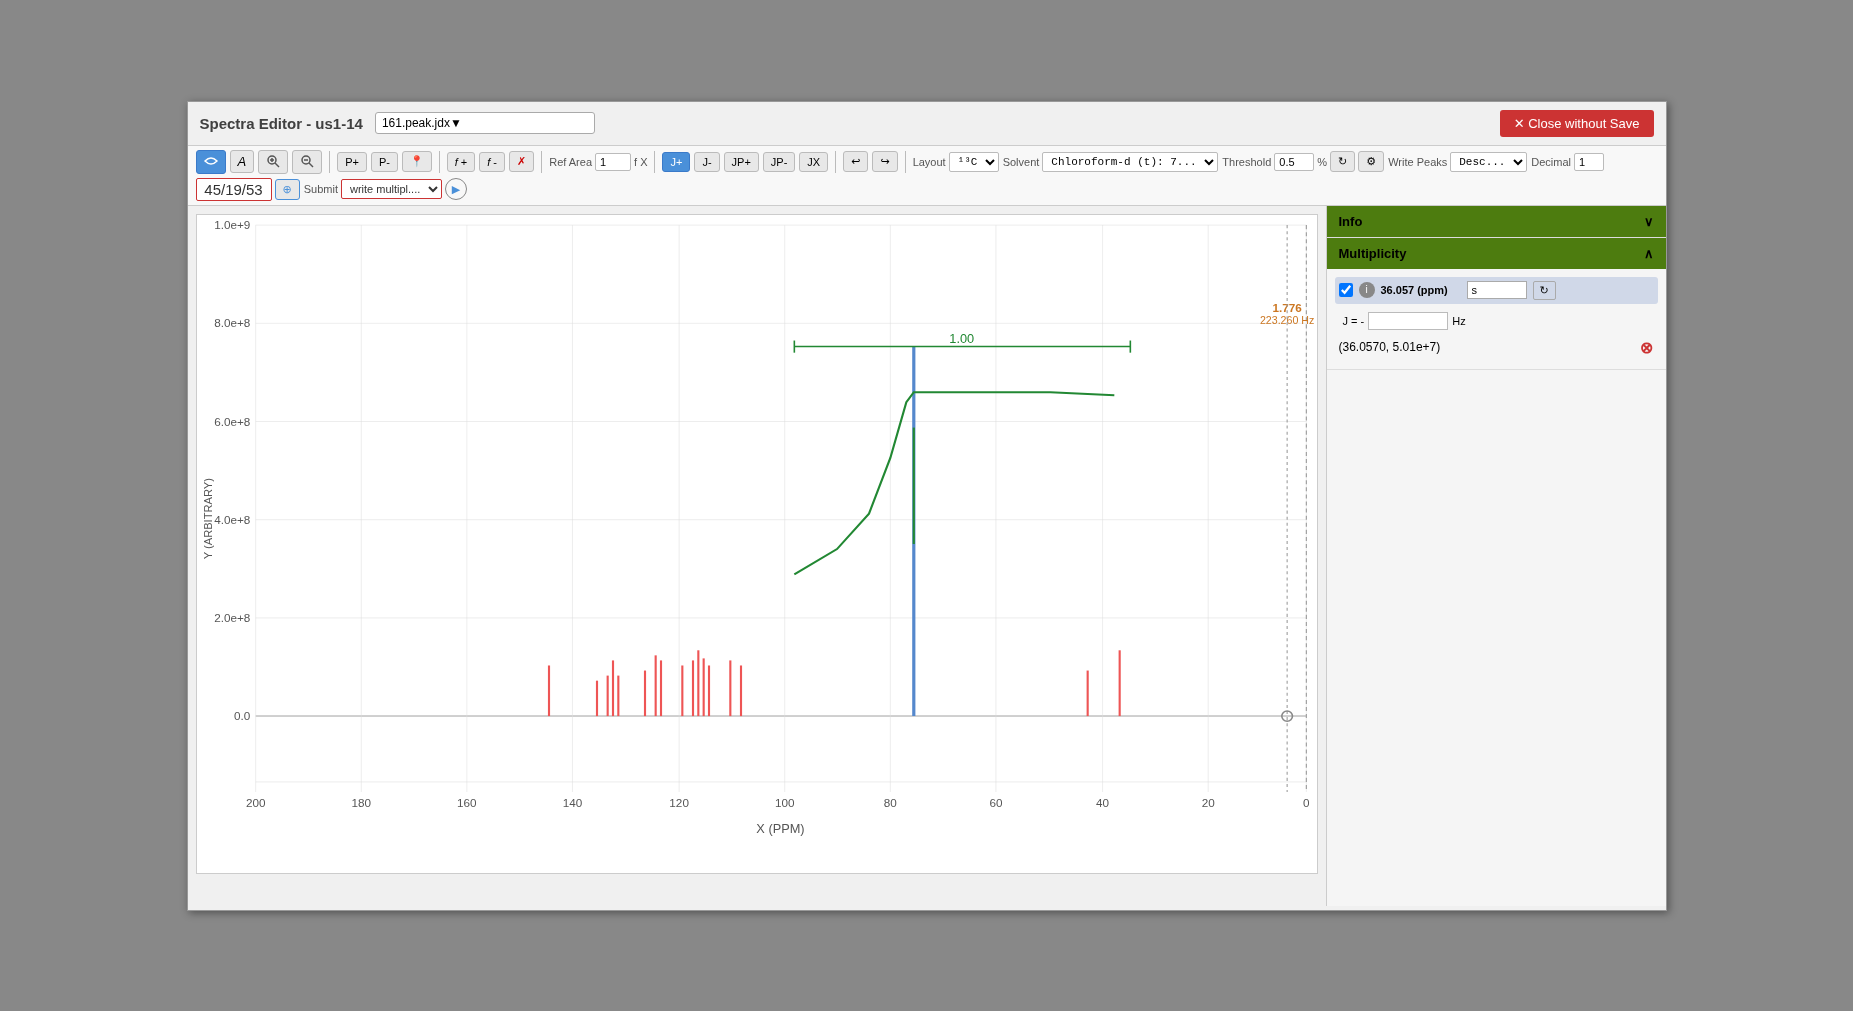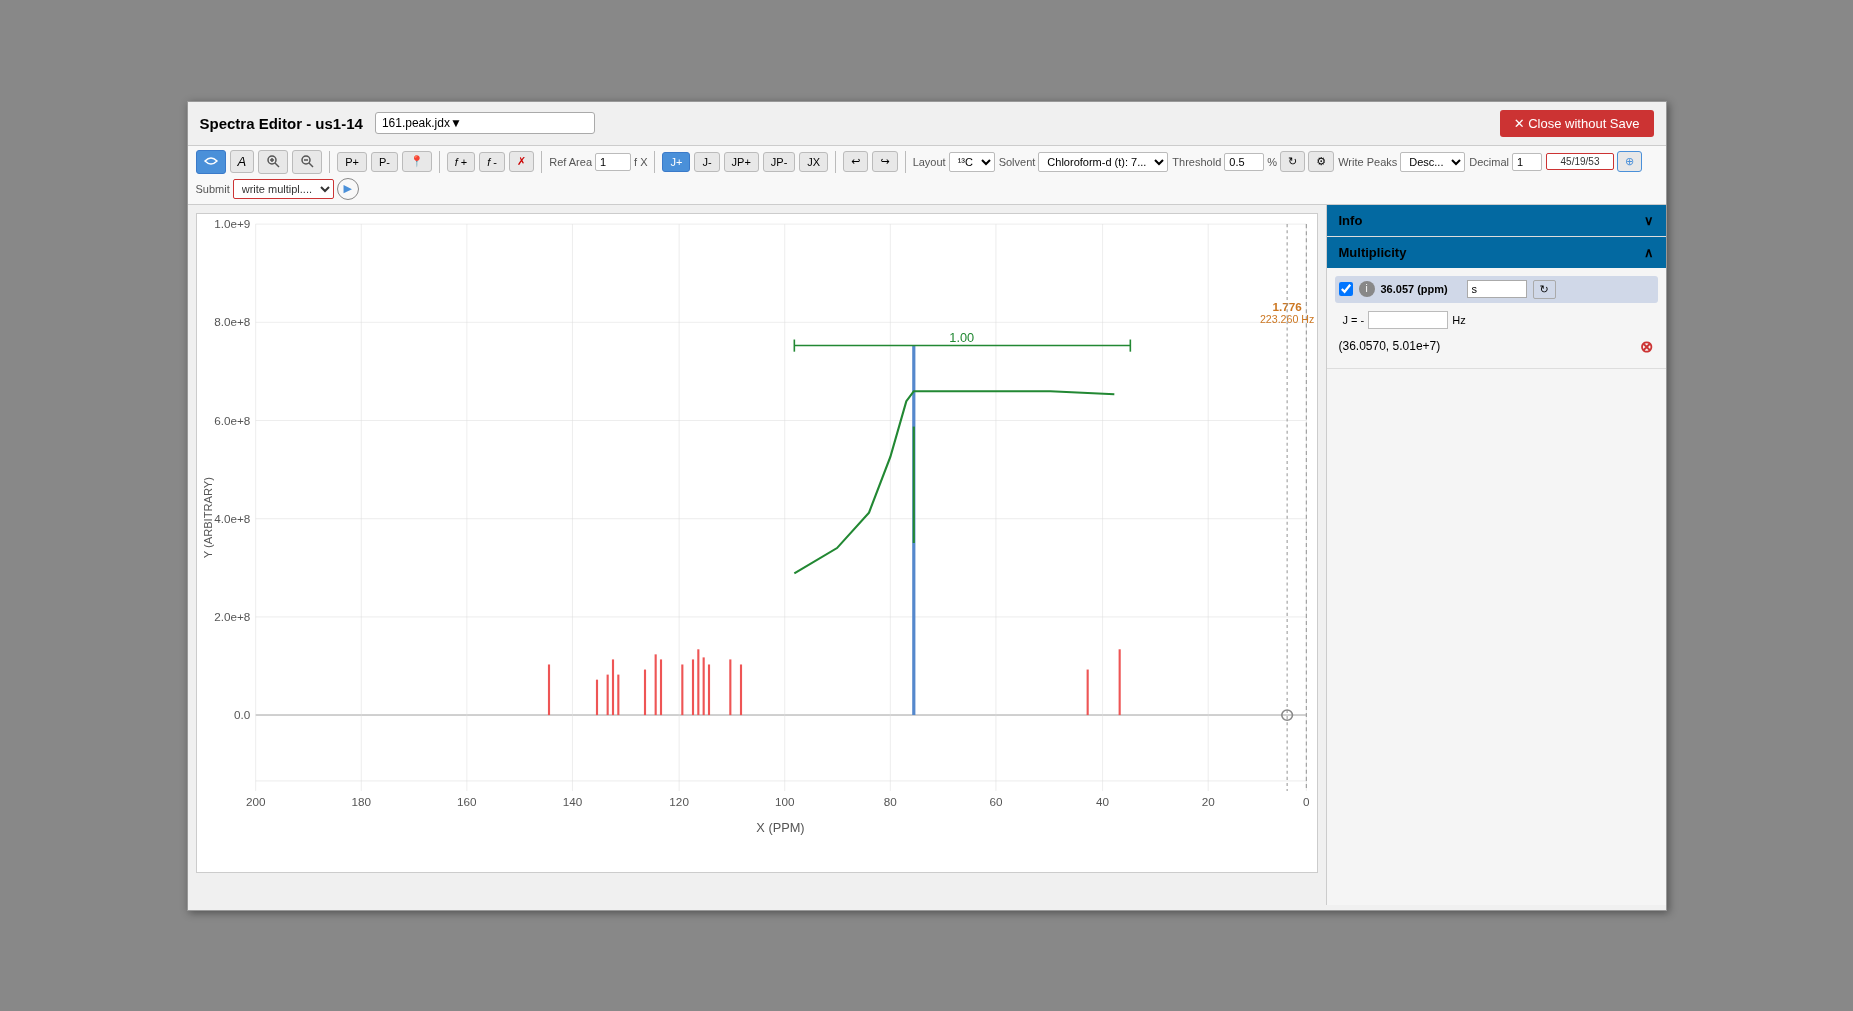--- a/index.html
+++ b/index.html
@@ -1,53 +1,53 @@
 <!DOCTYPE html>
 <html><head>
   <meta charset="utf-8">
   <style>
     * { box-sizing: border-box; margin: 0; padding: 0; }
     body { background: #888; font-family: Arial, sans-serif; font-size: 12px; display: flex; justify-content: center; align-items: center; min-height: 100vh; }
     .window { background: #f0f0f0; border: 1px solid #999; width: 1480px; min-height: 810px; position: relative; box-shadow: 2px 2px 8px rgba(0,0,0,0.4); }
     .title-bar { background: #f0f0f0; padding: 8px 12px; display: flex; align-items: center; justify-content: space-between; border-bottom: 1px solid #ccc; }
     .title-bar-left { display: flex; align-items: center; gap: 12px; }
-    .title { font-size: 15px; font-weight: bold; color: #000000; }
+    .title { font-size: 15px; font-weight: bold; color: #404040; }
     .file-select { display: flex; align-items: center; border: 1px solid #aaa; background: white; padding: 3px 6px; border-radius: 3px; min-width: 220px; justify-content: flex-start; cursor: pointer; }
     .file-select span { font-size: 12px; }
     .close-btn { background: #cc3333; color: white; border: none; padding: 6px 14px; border-radius: 3px; cursor: pointer; font-size: 13px; font-weight: normal; }
     .toolbar { background: #f8f8f8; border-bottom: 1px solid #ccc; padding: 4px 8px; display: flex; align-items: center; gap: 4px; flex-wrap: wrap; }
     .toolbar-btn { background: #e8e8e8; border: 1px solid #bbb; padding: 3px 7px; border-radius: 3px; cursor: pointer; font-size: 11px; min-width: 24px; text-align: center; }
     .toolbar-btn.active { background: #4a90d9; color: white; border-color: #3a7ac9; }
     .toolbar-btn.blue { background: #4a90d9; color: white; border-color: #3a7ac9; }
     .toolbar-separator { width: 1px; height: 22px; background: #bbb; margin: 0 3px; }
     .toolbar-label { font-size: 11px; color: #555; }
     .toolbar-input { border: 1px solid #bbb; padding: 2px 4px; font-size: 11px; width: 36px; border-radius: 2px; }
-    .toolbar-select { border: 1px solid #bbb; padding: 2px 4px; font-size: 11px; border-radius: 2px; background: white; cursor: pointer; }
+    .toolbar-select { border: 1px solid #bbb; padding: 2px 4px; font-size: 11px; border-radius: 2px; background: white; cursor: pointer; font-family: Liberation Mono, monospace; }
     .toolbar-group { display: flex; align-items: center; gap: 3px; }
     .main-area { display: flex; height: 700px; }
     .chart-area { flex: 1; padding: 8px; position: relative; text-align: right; }
     .chart-container { border: 1px solid #ccc; background: white; width: 100%; height: 660px; position: relative; overflow: hidden; }
     .sidebar { width: 340px; border-left: 1px solid #ccc; background: #f5f5f5; display: flex; flex-direction: column; }
     .sidebar-section { border-bottom: 1px solid #ddd; }
-    .sidebar-header { padding: 8px 12px; background: #0369a1; display: flex; justify-content: space-between; align-items: flex-start; cursor: pointer; font-weight: bold; font-size: 13px; }
+    .sidebar-header { padding: 8px 12px; background: #4d7c0f; display: flex; justify-content: space-between; align-items: flex-start; cursor: pointer; font-weight: bold; font-size: 13px; }
     .sidebar-content { padding: 8px; }
     .multiplicity-row { display: flex; align-items: center; gap: 6px; padding: 4px; background: #d0d8e8; border-radius: 3px; margin-bottom: 4px; }
     .mult-checkbox { width: 14px; height: 14px; }
     .mult-ppm { font-size: 11px; font-weight: bold; min-width: 80px; }
     .mult-type { border: 1px solid #aaa; padding: 2px 4px; font-size: 11px; background: white; width: 60px; }
     .mult-refresh { background: none; border: 1px solid #aaa; padding: 2px 6px; cursor: pointer; border-radius: 2px; font-size: 11px; }
     .j-row { display: flex; align-items: center; gap: 4px; padding: 4px 8px; font-size: 11px; }
     .j-input { border: 1px solid #bbb; padding: 2px 4px; width: 80px; font-size: 11px; }
     .coord-row { text-align: center; padding: 4px; font-size: 12px; display: flex; align-items: center; justify-content: space-between; }
     .coord-delete { color: #cc3333; cursor: pointer; font-size: 16px; font-weight: bold; background: none; border: none; }
     .submit-select { border: 1px solid #cc3333; padding: 2px 4px; font-size: 11px; border-radius: 2px; background: white; cursor: pointer; color: #333; min-width: 100px; }
     .play-btn { background: none; border: 1px solid #888; border-radius: 50%; width: 22px; height: 22px; display: flex; align-items: center; justify-content: center; cursor: pointer; font-size: 11px; color: #4a90d9; }
     svg.chart-svg { width: 100%; height: 100%; }
     .info-icon { display: inline-block; width: 16px; height: 16px; border-radius: 50%; background: #888; color: white; text-align: center; line-height: 16px; font-size: 10px; cursor: pointer; }
-    .toolbar-number-input { border: 1px solid #cc3333; padding: 2px 4px; font-size: 10px; width: 68px; border-radius: 2px; color: #333; text-align: center; }
+    .toolbar-number-input { border: 1px solid #cc3333; padding: 2px 4px; font-size: 15px; width: 76px; border-radius: 2px; color: #333; text-align: center; }
   </style>
 </head>
 <body>
 
 <div class="window">
 
   <div class="title-bar">
     <div class="title-bar-left">
       <span class="title">Spectra Editor - us1-14</span>
       <div class="file-select">

